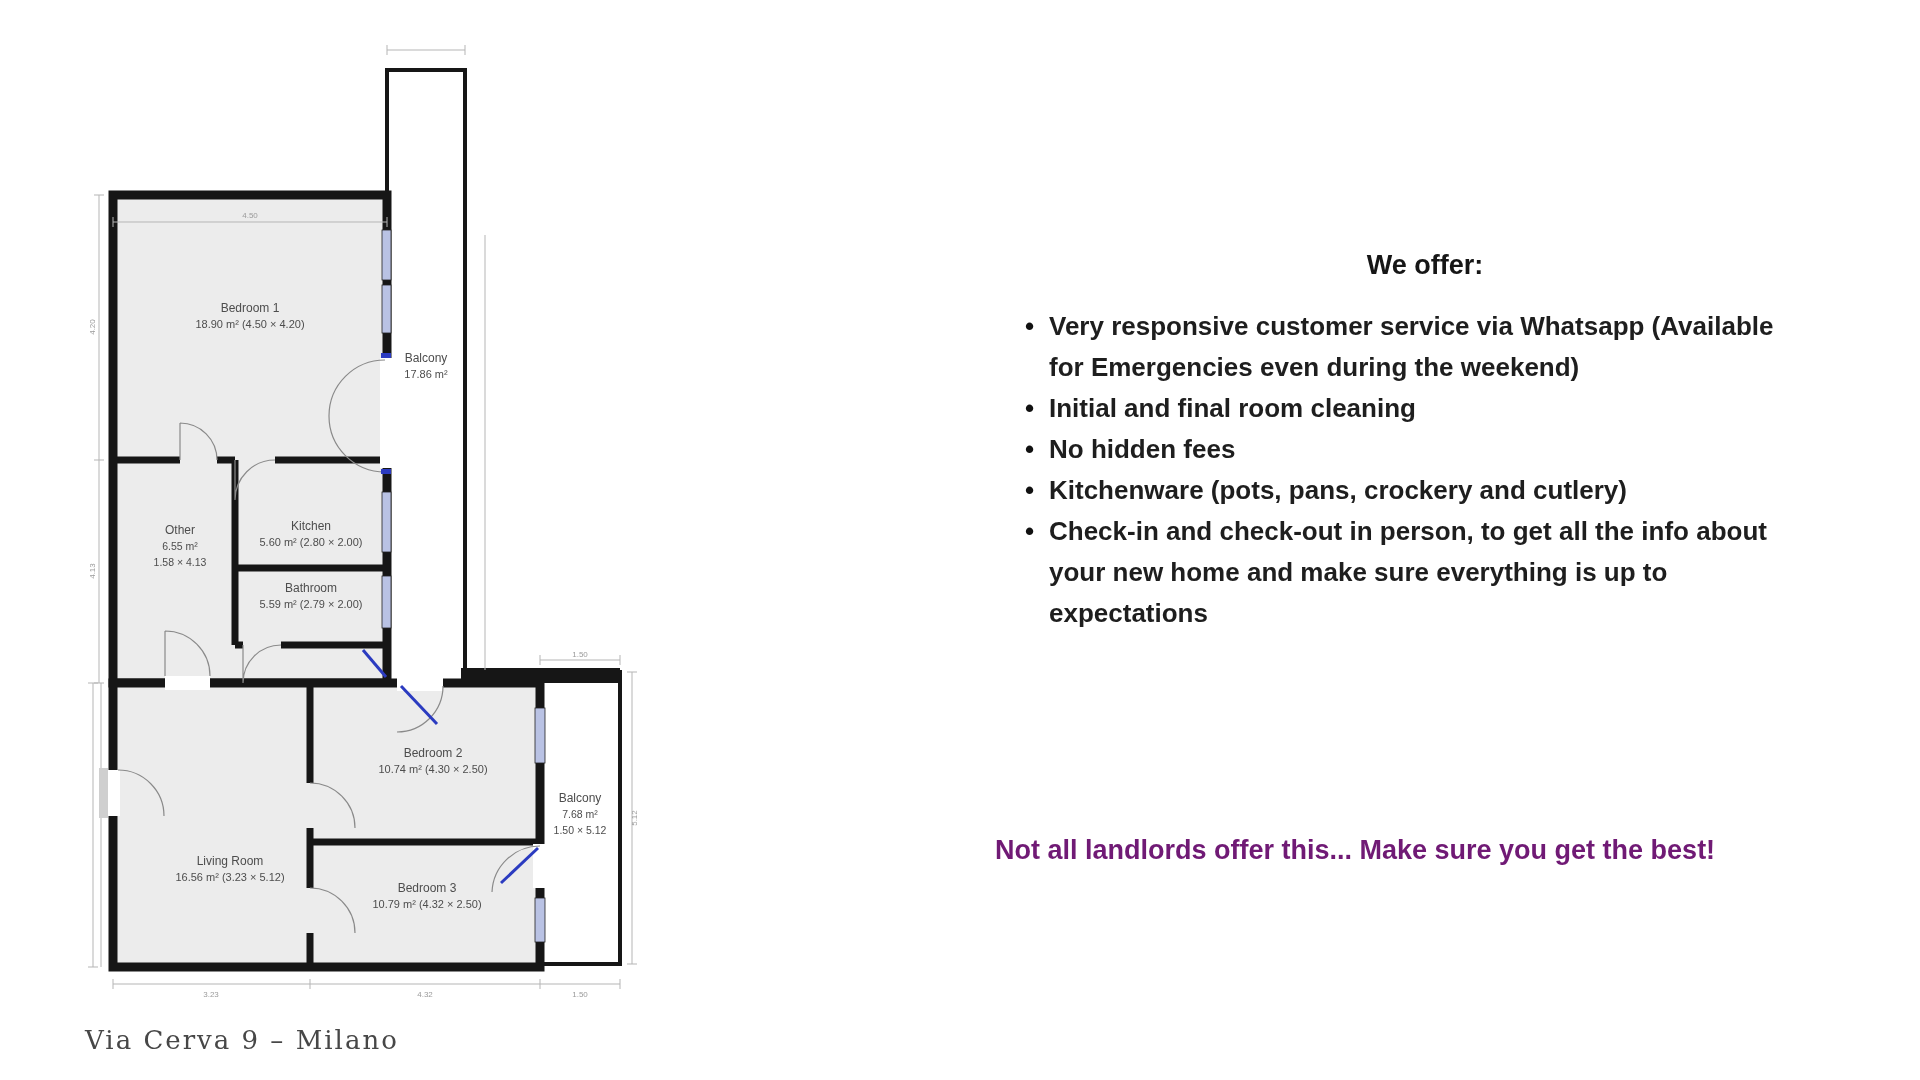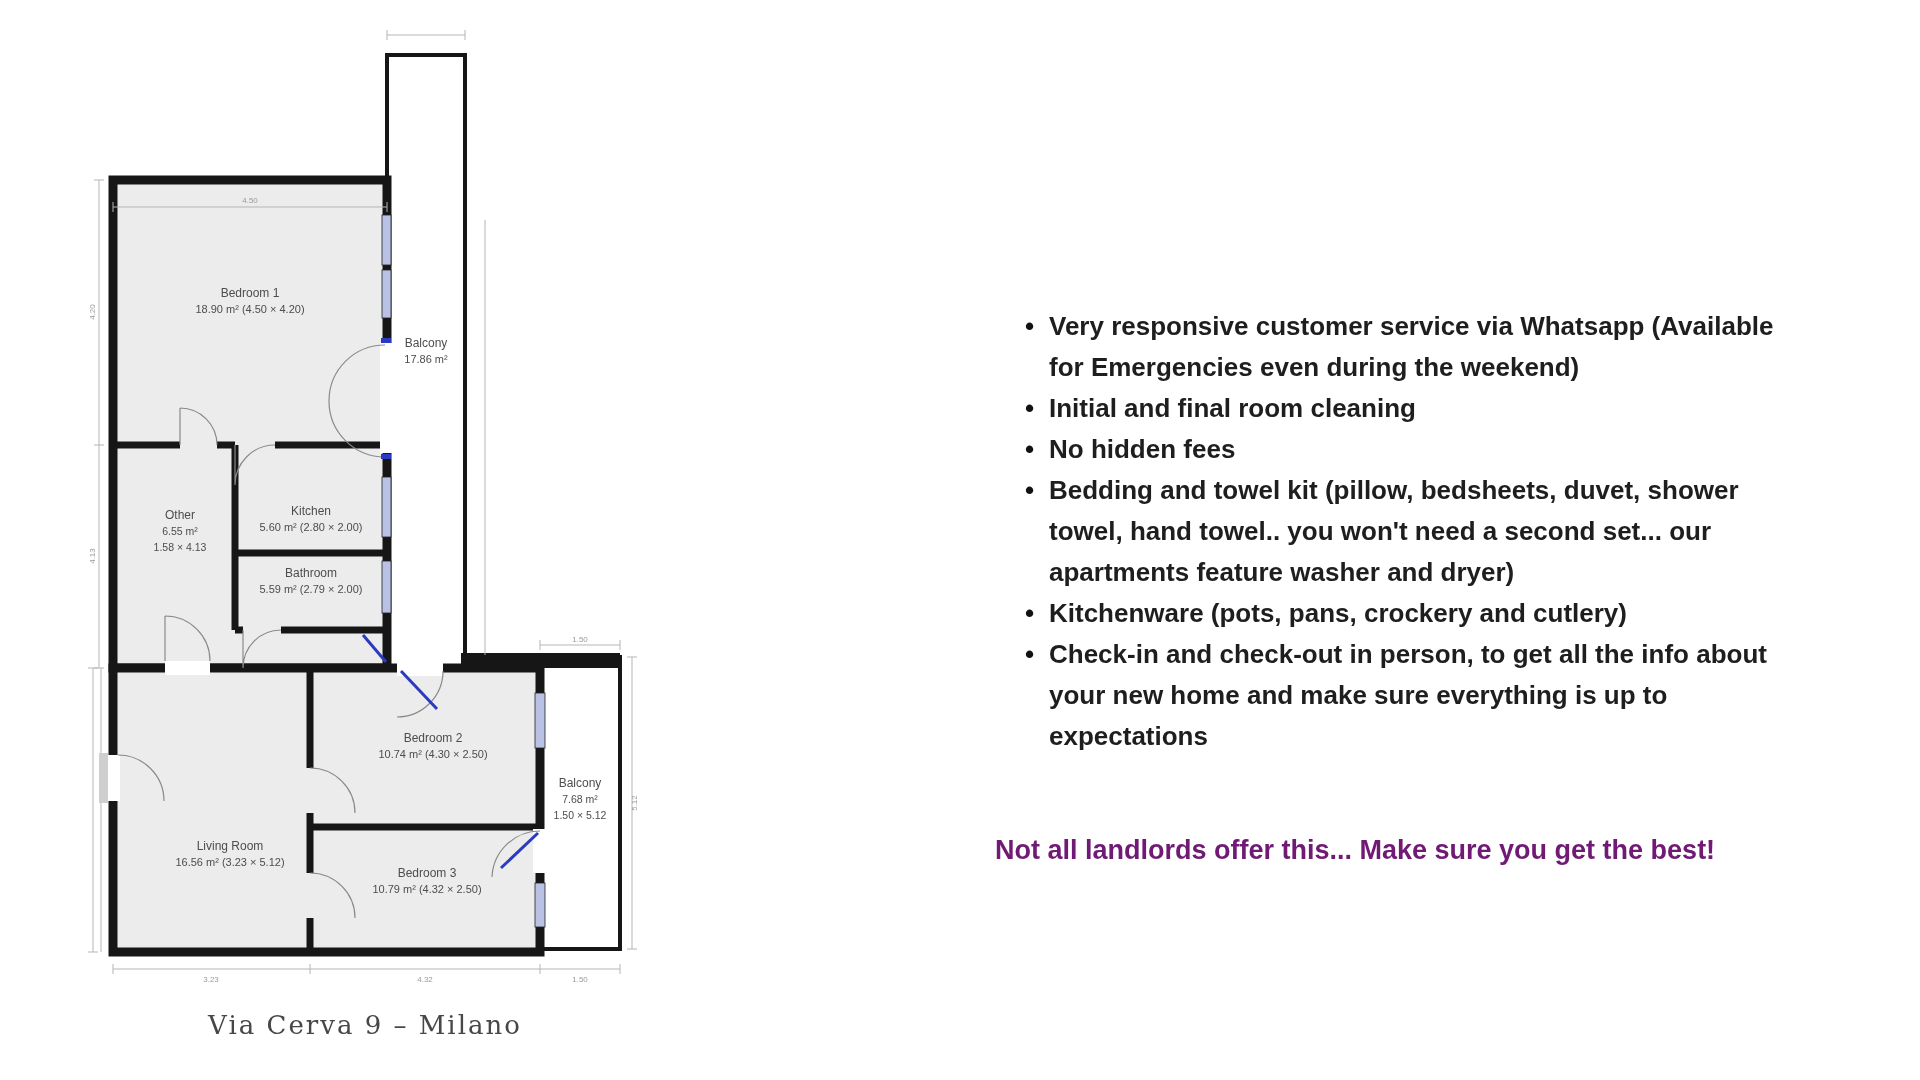--- a/index.html
+++ b/index.html
@@ -1,24 +1,24 @@
 <!DOCTYPE html>
 <html><head>
 <meta charset="utf-8">
 <style>
   html,body{margin:0;padding:0;}
   body{
     width:1920px;height:1080px;position:relative;background:#ffffff;
     font-family:"Liberation Sans",sans-serif;color:#1c1c1c;overflow:hidden;
   }
   
-  .floorplan{position:absolute;left:85px;top:5px;width:600px;height:1060px;}
+  .floorplan{position:absolute;left:85px;top:20px;width:600px;height:1060px;}
   .floorplan svg{position:absolute;left:0;top:0;}
   .fp-caption{
-    position:absolute;left:0;top:1005px;width:560px;text-align:center;
+    position:absolute;left:0;top:1005px;width:560px;text-align:left;
     font-family:"DejaVu Serif","Liberation Serif",serif;font-weight:200;
     font-size:26px;letter-spacing:2px;color:#474747;
   }
   .room-name{font-size:12px;fill:#4d4d4d;}
   .room-info{font-size:11px;fill:#4d4d4d;}
   .room-info-sm{font-size:10.5px;fill:#4d4d4d;}
   .dim-label{font-size:8px;fill:#9b9b9b;}
   
   .content{position:absolute;left:995px;top:0;width:860px;height:1080px;}
   .title{
@@ -155,27 +155,25 @@
       <text class="room-name" x="495" y="782">Balcony</text>
       <text class="room-info-sm" x="495" y="798">7.68 m²</text>
       <text class="room-info-sm" x="495" y="814">1.50 × 5.12</text>
     </g>
   </svg>
 
   <div class="fp-caption">Via Cerva 9 – Milano</div>
 </div>
 
 <div class="content">
+  <div class="offer-heading">We offer:</div>
   <ul class="benefits">
     <li>Very responsive customer service via Whatsapp (Available
 for Emergencies even during the weekend)</li>
     <li>Initial and final room cleaning</li>
     <li>No hidden fees</li>
-    <li>Bedding and towel kit (pillow, bedsheets, duvet, shower
-towel, hand towel.. you won't need a second set... our
-apartments feature washer and dryer)</li>
     <li>Kitchenware (pots, pans, crockery and cutlery)</li>
     <li>Check-in and check-out in person, to get all the info about
 your new home and make sure everything is up to
 expectations</li>
   </ul>
   <div class="closing">Not all landlords offer this... Make sure you get the best!</div>
 </div>
 
 </body></html>

